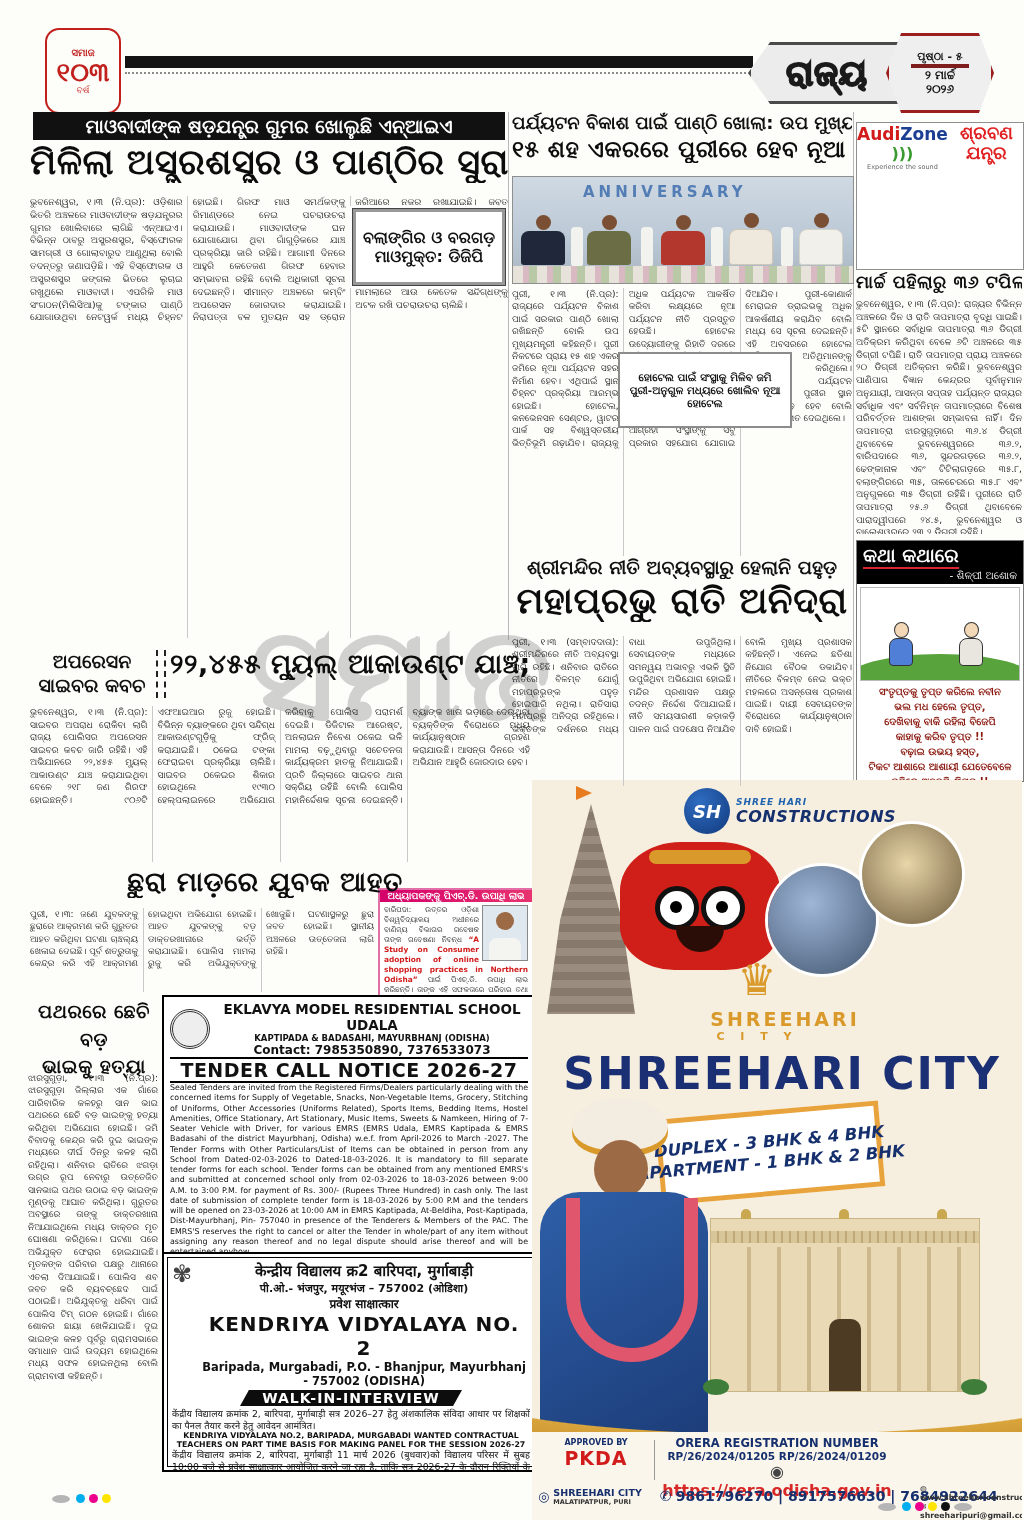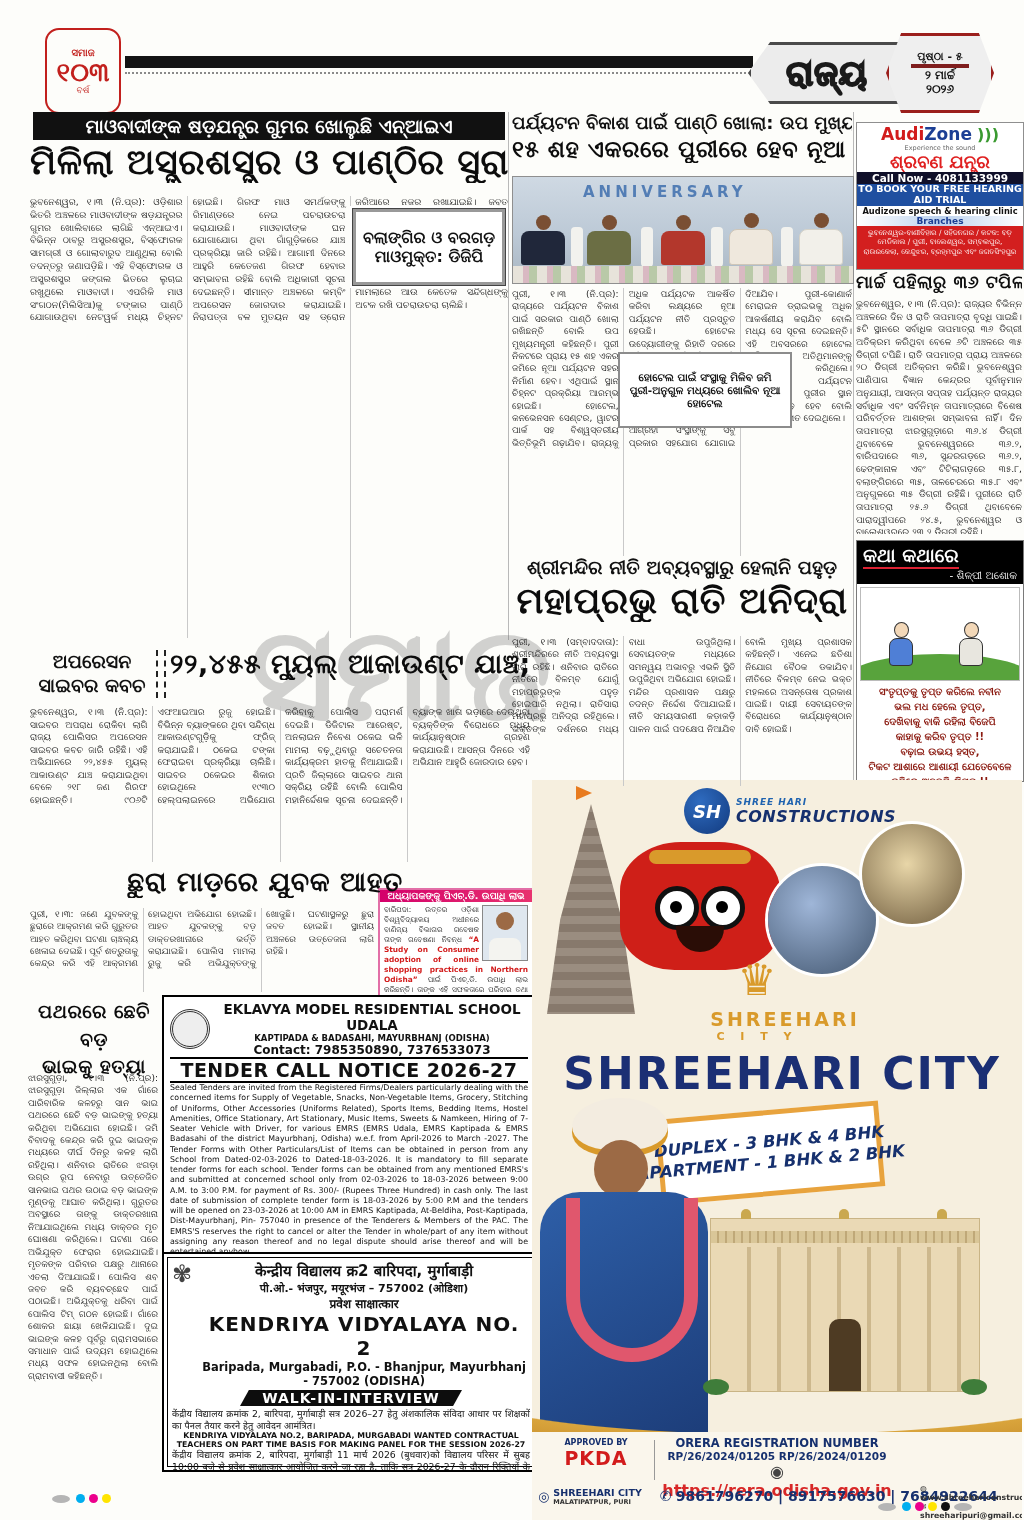--- a/index.html
+++ b/index.html
@@ -47,21 +47,21 @@
   .photo{background:linear-gradient(180deg,#cfd9e3 0%,#bcc9d6 55%,#a9b6c2 100%);border:1px solid #8f8f8f;}
   .banner-txt{color:#3f6fae;font-weight:800;letter-spacing:4px;opacity:.85;}
   .person{position:absolute;bottom:18px;width:44px;}
   .person .head{width:15px;height:15px;border-radius:50%;background:#7a4f33;margin:0 auto 1px;}
   .person .torso{height:34px;border-radius:8px 8px 3px 3px;}
   .chair{position:absolute;bottom:16px;width:12px;height:40px;background:#f2f2ee;border-radius:4px;}
   .flower-strip{position:absolute;left:0;right:0;bottom:0;height:17px;
       background:repeating-linear-gradient(90deg,#e7e3da 0 10px,#d9b9c2 10px 16px,#b9c9a8 16px 24px);}
 
   
-  .audi{border:1px solid #8f8f8f;background:#fff;display:flex;flex-direction:column;}
+  .audi{border:1px solid #8f8f8f;background:#fff;display:flex;flex-direction:row;gap:12px;}
   .audi-brand{font-size:17px;font-weight:900;line-height:1;}
   .audi-red{color:#d21c1c;} .audi-blue{color:#1c3f94;}
   .audi-tag{font-size:6.5px;color:#666;}
   .audi-odia{color:#e02020;font-weight:900;font-size:18px;line-height:1.1;}
   .audi-call{background:#10102a;color:#fff;font-size:10.5px;font-weight:800;}
   .audi-offer{background:#1f4fa0;color:#fff;font-size:9.5px;font-weight:800;line-height:1.15;}
   .audi-clinic{font-size:8.3px;font-weight:800;color:#111;}
   .audi-br-label{color:#1c3f94;font-weight:800;font-size:9px;background:linear-gradient(90deg,transparent,#bcd2ee,transparent);}
   .audi-branches{background:#d31f1f;color:#fff;font-size:7.3px;line-height:1.35;padding:2px 3px;flex:1;}
 

